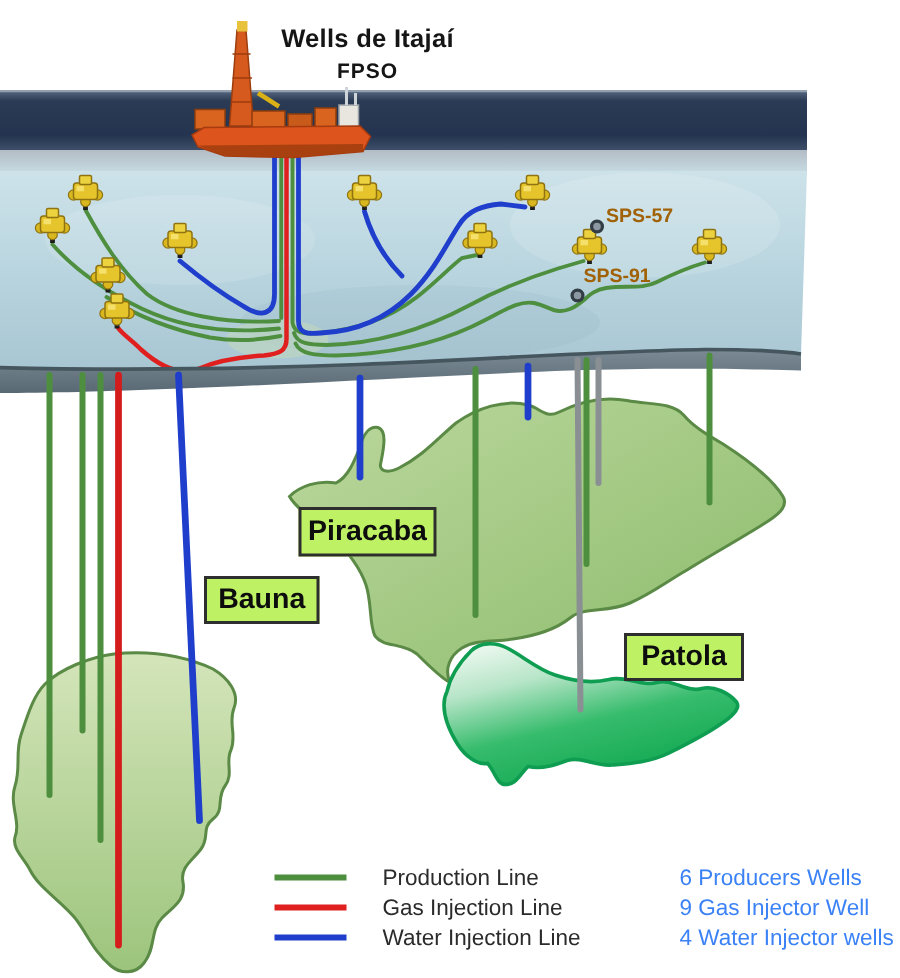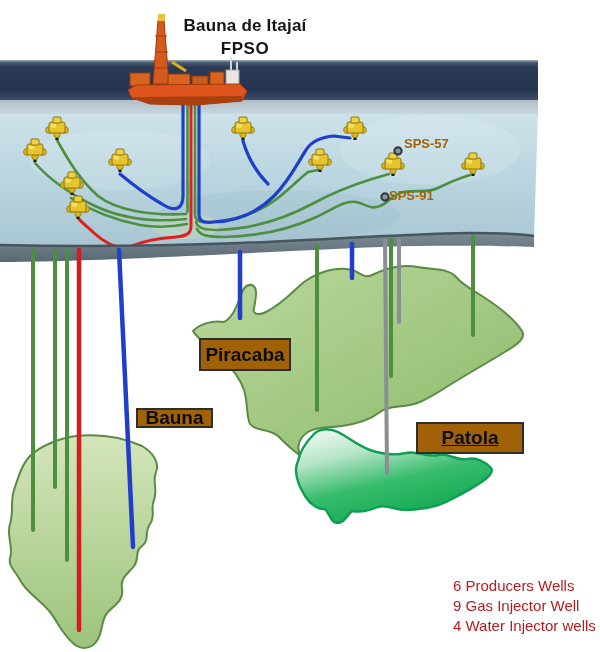--- a/index.html
+++ b/index.html
@@ -1,39 +1,39 @@
 <!DOCTYPE html>
 <html><head>
 <meta charset="utf-8">
 <style>
   html,body{margin:0;padding:0;background:#ffffff;}
   body{font-family:"Liberation Sans","DejaVu Sans",sans-serif;}
   .scene{position:relative;width:600px;height:652px;background:#ffffff;overflow:hidden;}
   .scene svg{position:absolute;left:0;top:0;}
   .title-block{position:absolute;left:150px;top:16px;width:190px;text-align:center;color:#151515;}
   .title-line1{font-size:17px;font-weight:bold;letter-spacing:.2px;}
-  .title-line2{font-size:17px;font-weight:bold;margin-top:3px;letter-spacing:.6px;}
+  .title-line2{font-size:14px;font-weight:bold;margin-top:3px;letter-spacing:.6px;}
   .field-label{position:absolute;display:flex;align-items:center;justify-content:center;
-    background:#a16207;border:2px solid #2e2e2e;color:#0d0d0d;font-weight:bold;font-size:19px;
+    background:#bef264;border:2px solid #2e2e2e;color:#0d0d0d;font-weight:bold;font-size:19px;
     box-sizing:border-box;}
   .label-piracaba{left:199px;top:338px;width:92px;height:33px;}
-  .label-bauna{left:136px;top:408px;width:77px;height:20px;}
-  .label-patola{left:416px;top:422px;width:108px;height:32px;text-decoration:underline;}
+  .label-bauna{left:136px;top:384px;width:77px;height:32px;}
+  .label-patola{left:416px;top:422px;width:80px;height:32px;}
   .sps-label{position:absolute;font-size:13px;font-weight:bold;color:#a16207;}
   .sps-57{left:404px;top:136px;}
-  .sps-91{left:389px;top:188px;}
+  .sps-91{left:389px;top:176px;}
   .legend{position:absolute;left:183px;top:575px;}
   .legend-row{display:flex;align-items:center;height:20px;}
   .legend-swatch{width:48px;height:4px;margin-right:24px;flex:0 0 auto;}
   .sw-production{background:#4e8f3f;}
   .sw-gas{background:#e01f1f;}
   .sw-water{background:#1f3ecc;}
   .legend-row span{font-size:15px;color:#2b2b2b;white-space:nowrap;}
   .well-counts{position:absolute;left:453px;top:575px;}
-  .well-counts div{height:20px;display:flex;align-items:center;font-size:15px;color:#b91c1c;white-space:nowrap;}
+  .well-counts div{height:20px;display:flex;align-items:center;font-size:15px;color:#3b82f6;white-space:nowrap;}
 </style>
 </head>
 <body>
 
 <div class="scene">
 
   <svg width="600" height="652" viewBox="0 0 600 652">
     <defs>
       <linearGradient id="oceanGrad" x1="0" y1="0" x2="0" y2="1">
         <stop offset="0" stop-color="#5a6b82"></stop>
@@ -178,31 +178,45 @@
         <line x1="352" y1="244" x2="352" y2="278"></line>
       </g>
       <g stroke="#8a8f93" stroke-width="4">
         <line x1="385" y1="240" x2="387" y2="473"></line>
         <line x1="399" y1="240" x2="399" y2="322"></line>
       </g>
     </g>
   </svg>
 
   <div class="title-block">
-    <div class="title-line1">Bauna de Itajaí</div>
+    <div class="title-line1">Wells de Itajaí</div>
     <div class="title-line2">FPSO</div>
   </div>
 
   <span class="sps-label sps-57">SPS-57</span>
   <span class="sps-label sps-91">SPS-91</span>
 
   <div class="field-label label-piracaba">Piracaba</div>
   <div class="field-label label-bauna">Bauna</div>
   <div class="field-label label-patola">Patola</div>
 
+  <div class="legend">
+    <div class="legend-row">
+      <div class="legend-swatch sw-production"></div>
+      <span>Production Line</span>
+    </div>
+    <div class="legend-row">
+      <div class="legend-swatch sw-gas"></div>
+      <span>Gas Injection Line</span>
+    </div>
+    <div class="legend-row">
+      <div class="legend-swatch sw-water"></div>
+      <span>Water Injection Line</span>
+    </div>
+  </div>
 
   <div class="well-counts">
     <div>6 Producers Wells</div>
     <div>9 Gas Injector Well</div>
     <div>4 Water Injector wells</div>
   </div>
 
 </div>
 
 </body></html>

